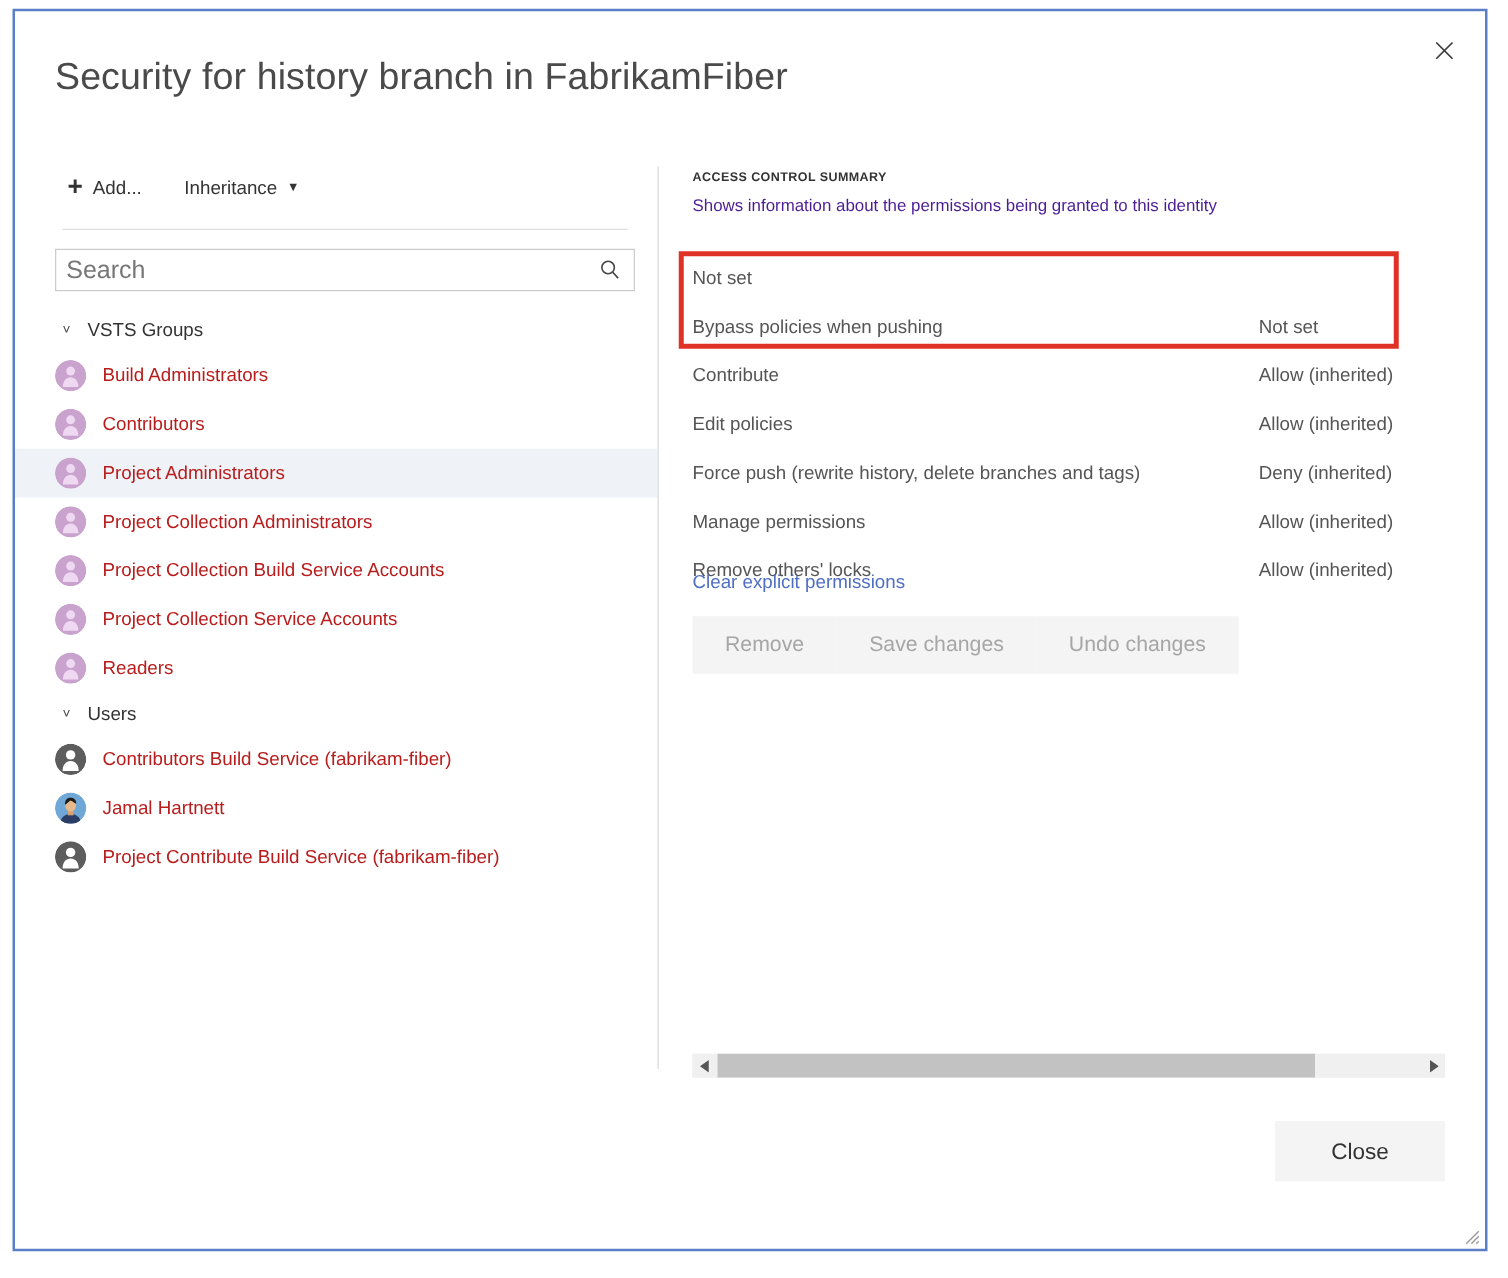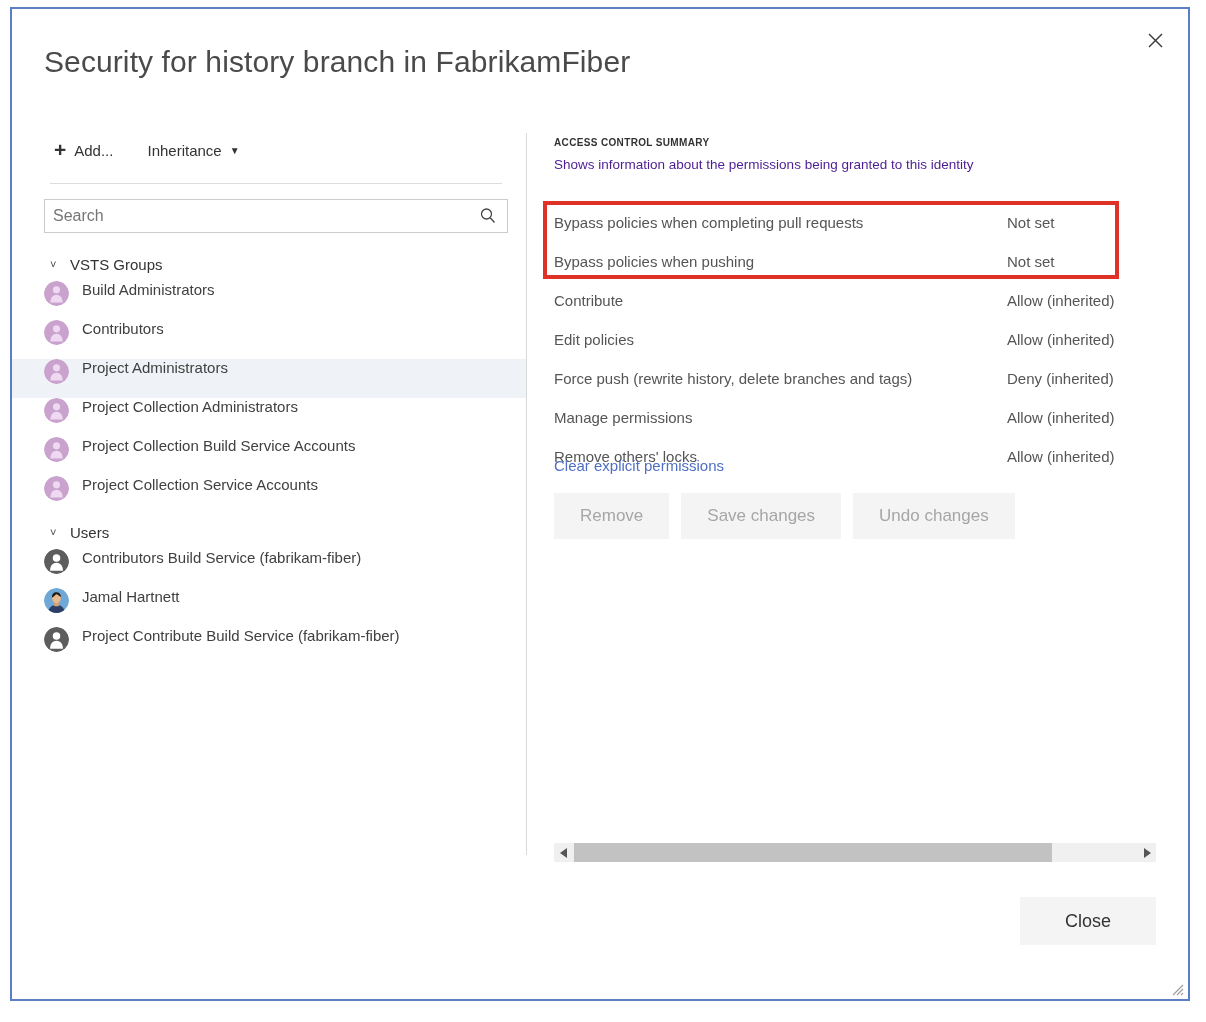--- a/index.html
+++ b/index.html
@@ -143,21 +143,21 @@
   .search-input {
     position: absolute;
     left: 0; top: 0;
     width: 424px;
     height: 32px;
     border: none;
     outline: none;
     background: transparent;
     padding: 0 8px;
     font-family: "Liberation Sans", sans-serif;
-    font-size: 16px;
+    font-size: 20px;
     color: #333;
     box-sizing: border-box;
   }
   .search-input::placeholder { color: #767676; opacity: 1; }
   .search-icon {
     position: absolute;
     right: 9px;
     top: 6px;
     width: 20px;
     height: 20px;
@@ -186,25 +186,26 @@
   }
   .chev {
     font-size: 11px;
     color: #444;
     line-height: 1;
     display: inline-block;
     width: 11px;
   }
   .id-row {
     display: flex;
+    align-items: center;
     gap: 13px;
     height: 39px;
     padding-left: 32px;
     font-size: 15px;
-    color: #404040;
+    color: #b91c1c;
     cursor: pointer;
   }
   .id-row.selected { background: #eff3f7; }
   .id-label { white-space: nowrap; }
 
   .avatar {
     width: 25px;
     height: 25px;
     border-radius: 50%;
     flex: 0 0 25px;
@@ -269,21 +270,21 @@
     color: #4F6FC4;
     cursor: pointer;
     text-decoration: none;
   }
 
   .btn-row {
     position: absolute;
     left: 12px;
     top: 372px;
     display: flex;
-    gap: 12px;
+    gap: 0;
   }
   .flat-btn {
     background: #f4f4f4;
     border: none;
     color: #a6a6a6;
     font-family: "Liberation Sans", sans-serif;
     font-size: 17px;
     height: 46px;
     padding: 0 26px;
     cursor: default;
@@ -457,20 +458,29 @@
           </div>
           <div class="id-row">
             <svg class="avatar" viewBox="0 0 26 26">
               <circle cx="13" cy="13" r="13" fill="#C9A3CE"></circle>
               <circle cx="13" cy="9.2" r="3.7" fill="#EFD9F2"></circle>
               <path d="M6.6 22.4 C6.6 17.2 9.4 14.3 13 14.3 C16.6 14.3 19.4 17.2 19.4 22.4 Z" fill="#EFD9F2"></path>
               <path d="M2.1 20.5 C2.1 16.4 4 13.6 6.6 13.6 L6.6 20.5 Z" fill="#C9A3CE"></path>
             </svg>
             <span class="id-label">Project Collection Service Accounts</span>
           </div>
+          <div class="id-row">
+            <svg class="avatar" viewBox="0 0 26 26">
+              <circle cx="13" cy="13" r="13" fill="#C9A3CE"></circle>
+              <circle cx="13" cy="9.2" r="3.7" fill="#EFD9F2"></circle>
+              <path d="M6.6 22.4 C6.6 17.2 9.4 14.3 13 14.3 C16.6 14.3 19.4 17.2 19.4 22.4 Z" fill="#EFD9F2"></path>
+              <path d="M2.1 20.5 C2.1 16.4 4 13.6 6.6 13.6 L6.6 20.5 Z" fill="#C9A3CE"></path>
+            </svg>
+            <span class="id-label">Readers</span>
+          </div>
           <div class="group-header">
             <span class="chev">˅</span>
             <span>Users</span>
           </div>
           <div class="id-row">
             <svg class="avatar" viewBox="0 0 26 26">
               <circle cx="13" cy="13" r="13" fill="#5D5D5D"></circle>
               <circle cx="13" cy="9.3" r="3.9" fill="#FFFFFF"></circle>
               <path d="M6.3 22.6 C6.3 17.4 9.2 14.4 13 14.4 C16.8 14.4 19.7 17.4 19.7 22.6 Z" fill="#FFFFFF"></path>
             </svg>
@@ -499,21 +509,20 @@
 
     <div class="v-divider"></div>
 
     <div class="right-pane">
 
       <div class="acs-title">ACCESS CONTROL SUMMARY</div>
       <div class="acs-sub">Shows information about the permissions being granted to this identity</div>
 
       <div class="perm-table">
           <div class="perm-row">
-            <div class="perm-name">Bypass policies when completing pull requests</div>
             <div class="perm-value">Not set</div>
           </div>
           <div class="perm-row">
             <div class="perm-name">Bypass policies when pushing</div>
             <div class="perm-value">Not set</div>
           </div>
           <div class="perm-row">
             <div class="perm-name">Contribute</div>
             <div class="perm-value">Allow (inherited)</div>
           </div>

